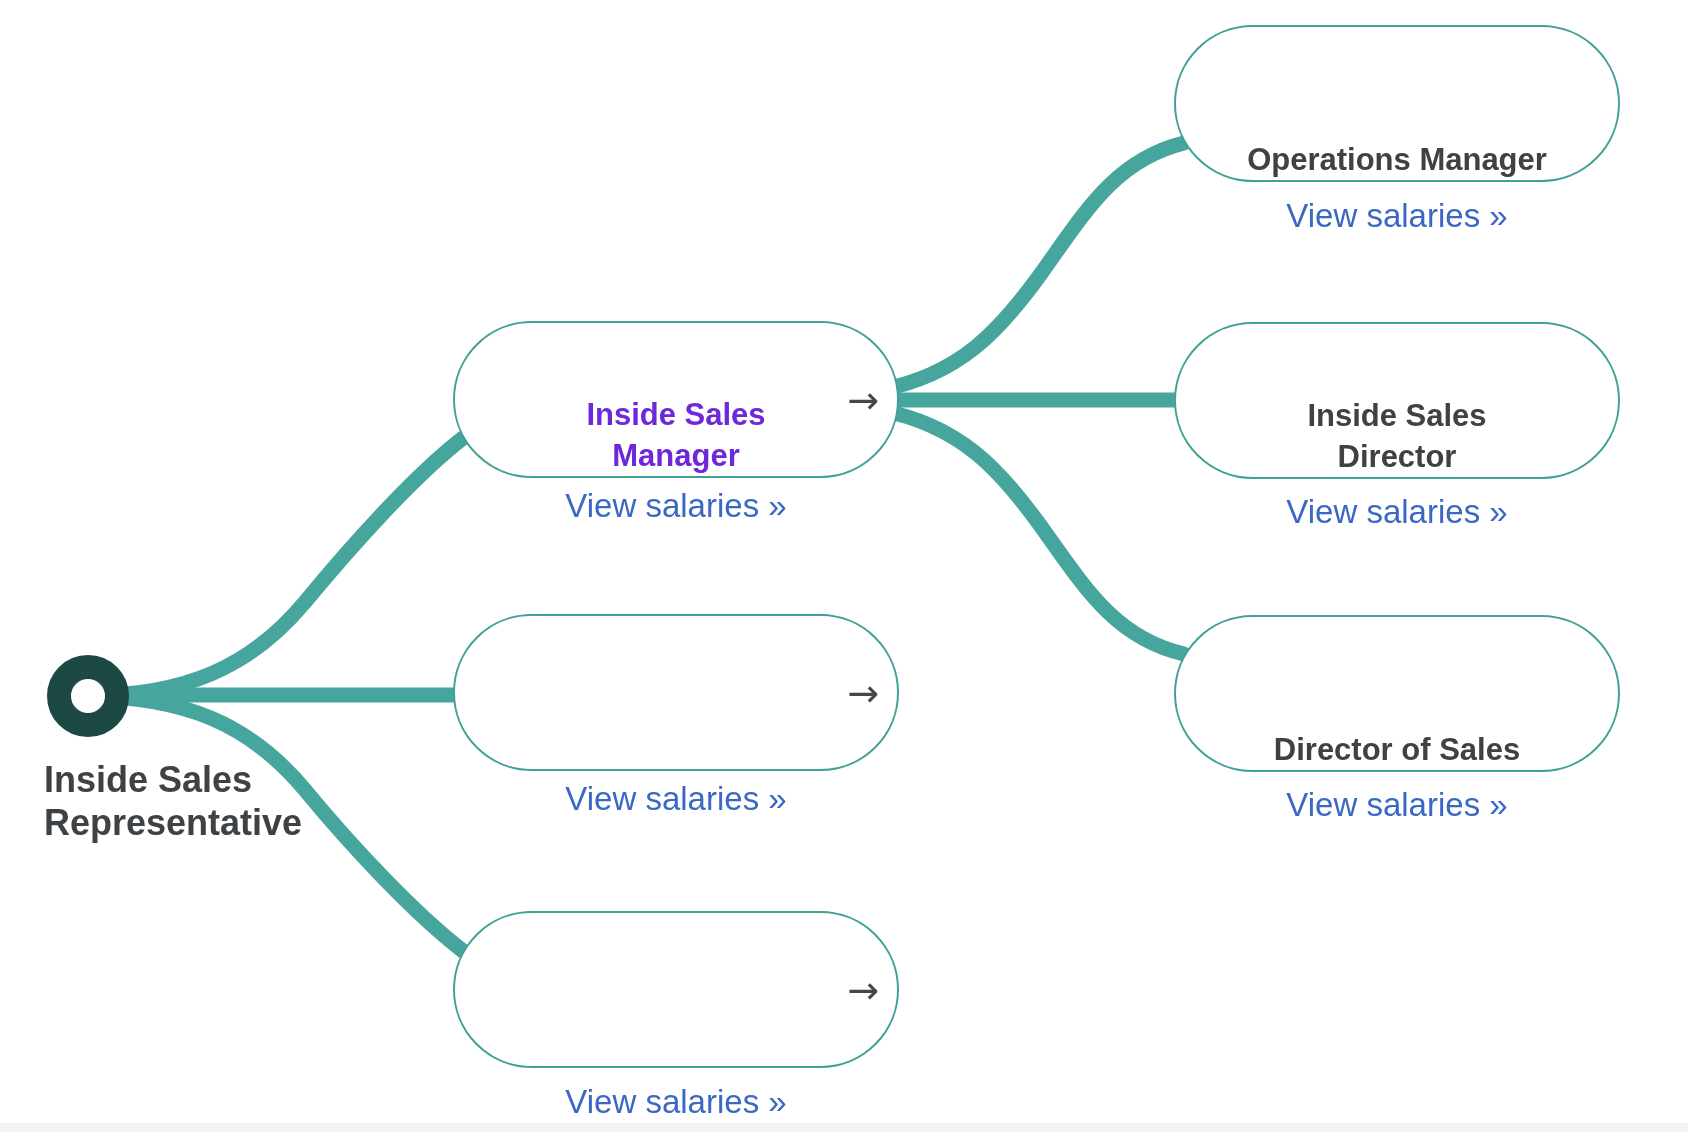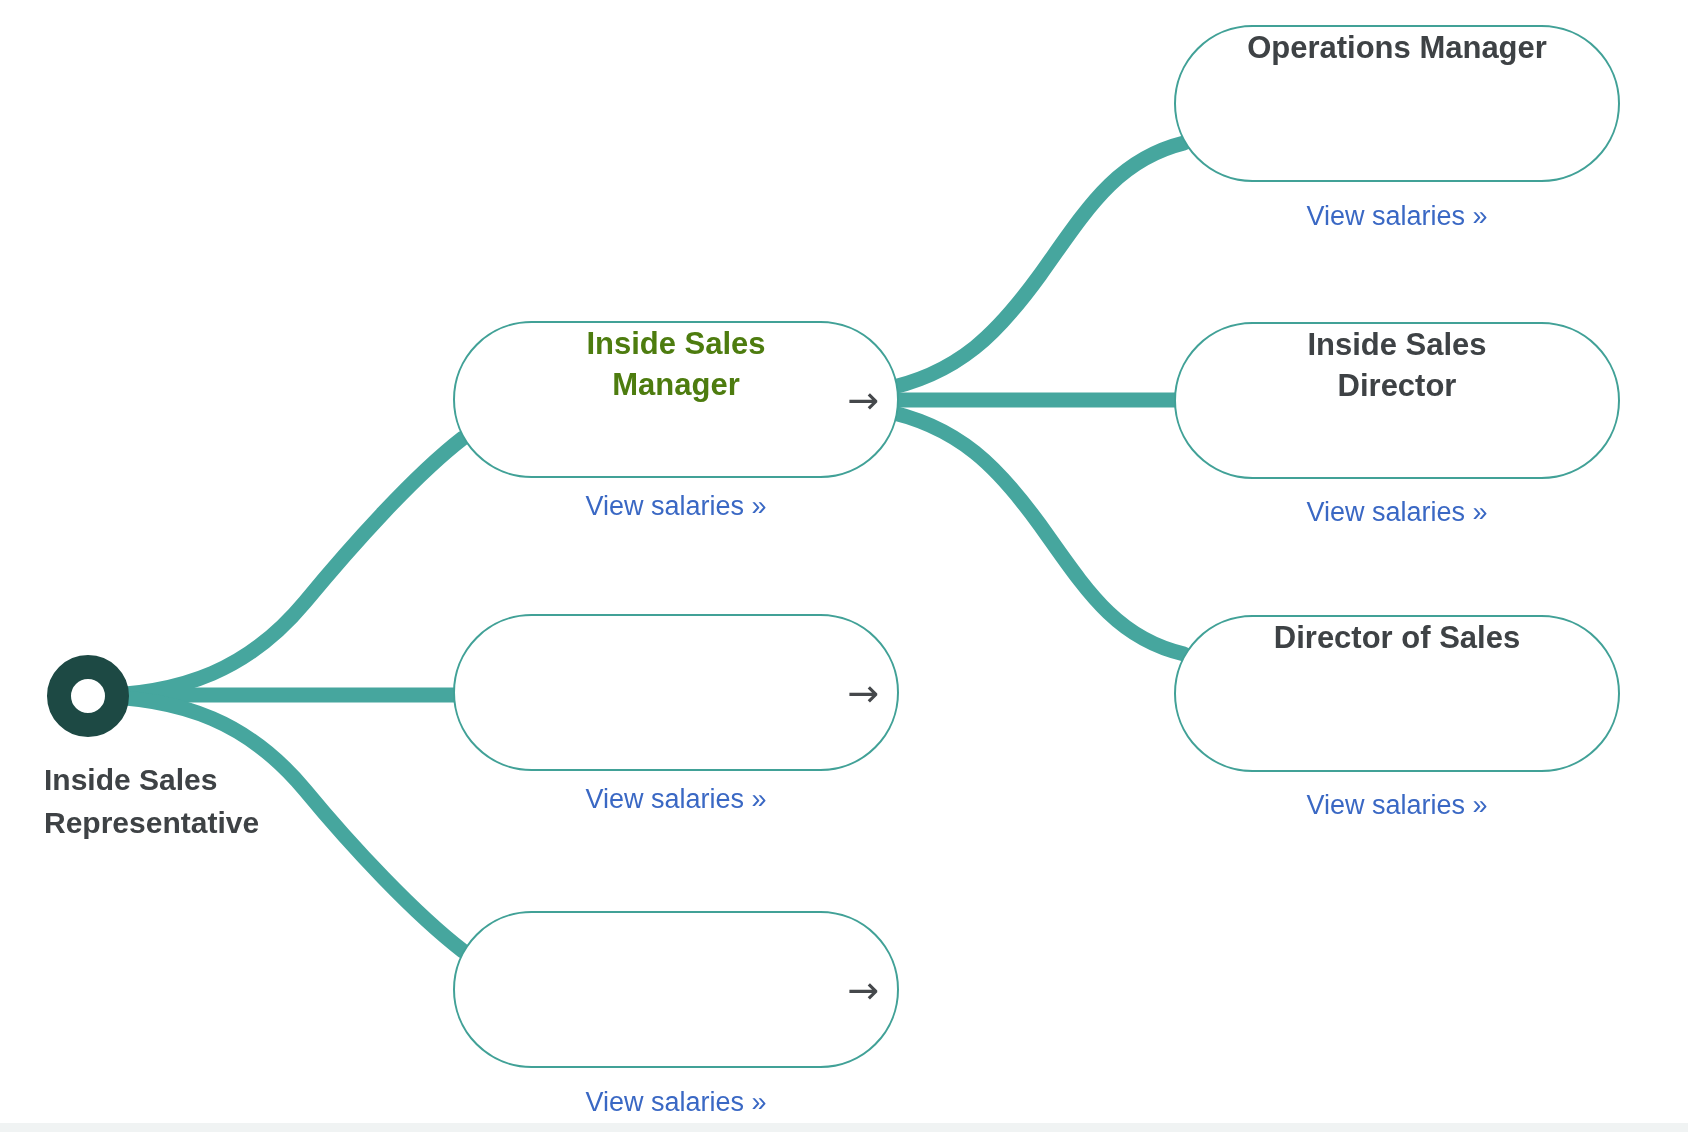--- a/index.html
+++ b/index.html
@@ -27,36 +27,36 @@
   
   .pill {
     position: absolute;
     width: 446px;
     height: 157px;
     box-sizing: border-box;
     background: #ffffff;
     border: 2px solid #41a197;
     border-radius: 80px;
     display: flex;
-    align-items: flex-start;
+    align-items: flex-end;
     justify-content: center;
     cursor: pointer;
   }
   .pill-label {
     font-size: 31px;
     font-weight: bold;
     line-height: 41px;
     text-align: center;
     white-space: nowrap;
   }
   .pill--wrap .pill-label {
     white-space: normal;
     max-width: 235px;
   }
-  .pill--mid .pill-label { color: #4d7c0f; }
+  .pill--mid .pill-label { color: #6d28d9; }
   .pill--right .pill-label { color: #3e4245; }
 
   .n-ism { left: 453px; top: 321px; }
   .n-osr { left: 453px; top: 614px; }
   .n-am  { left: 453px; top: 911px; }
   .n-om  { left: 1174px; top: 25px;  }
   .n-isd { left: 1174px; top: 322px; }
   .n-dos { left: 1174px; top: 615px; }
 
   .pill-arrow {
@@ -67,42 +67,42 @@
     font-family: "DejaVu Sans", sans-serif;
     font-size: 38px;
     font-weight: 500;
     color: #45484b;
     line-height: 38px;
   }
   
   .vs-link {
     position: absolute;
     width: 446px;
-    font-size: 27px;
+    font-size: 33px;
     line-height: 40px;
     color: #3a68c4;
     text-align: center;
     cursor: pointer;
     text-decoration: none;
     display: block;
   }
   .l-ism { left: 453px;  top: 486px; }
   .l-osr { left: 453px;  top: 779px; }
   .l-am  { left: 453px;  top: 1082px; }
   .l-om  { left: 1174px; top: 196px; }
   .l-isd { left: 1174px; top: 492px; }
   .l-dos { left: 1174px; top: 785px; }
 
   
   .root-label {
     position: absolute;
     left: 44px;
     top: 758px;
     width: 255px;
-    font-size: 30px;
+    font-size: 36px;
     font-weight: bold;
     color: #3e4245;
     line-height: 43px;
   }
   
   .bottom-band {
     position: absolute;
     left: 0;
     top: 1123px;
     width: 1688px;

